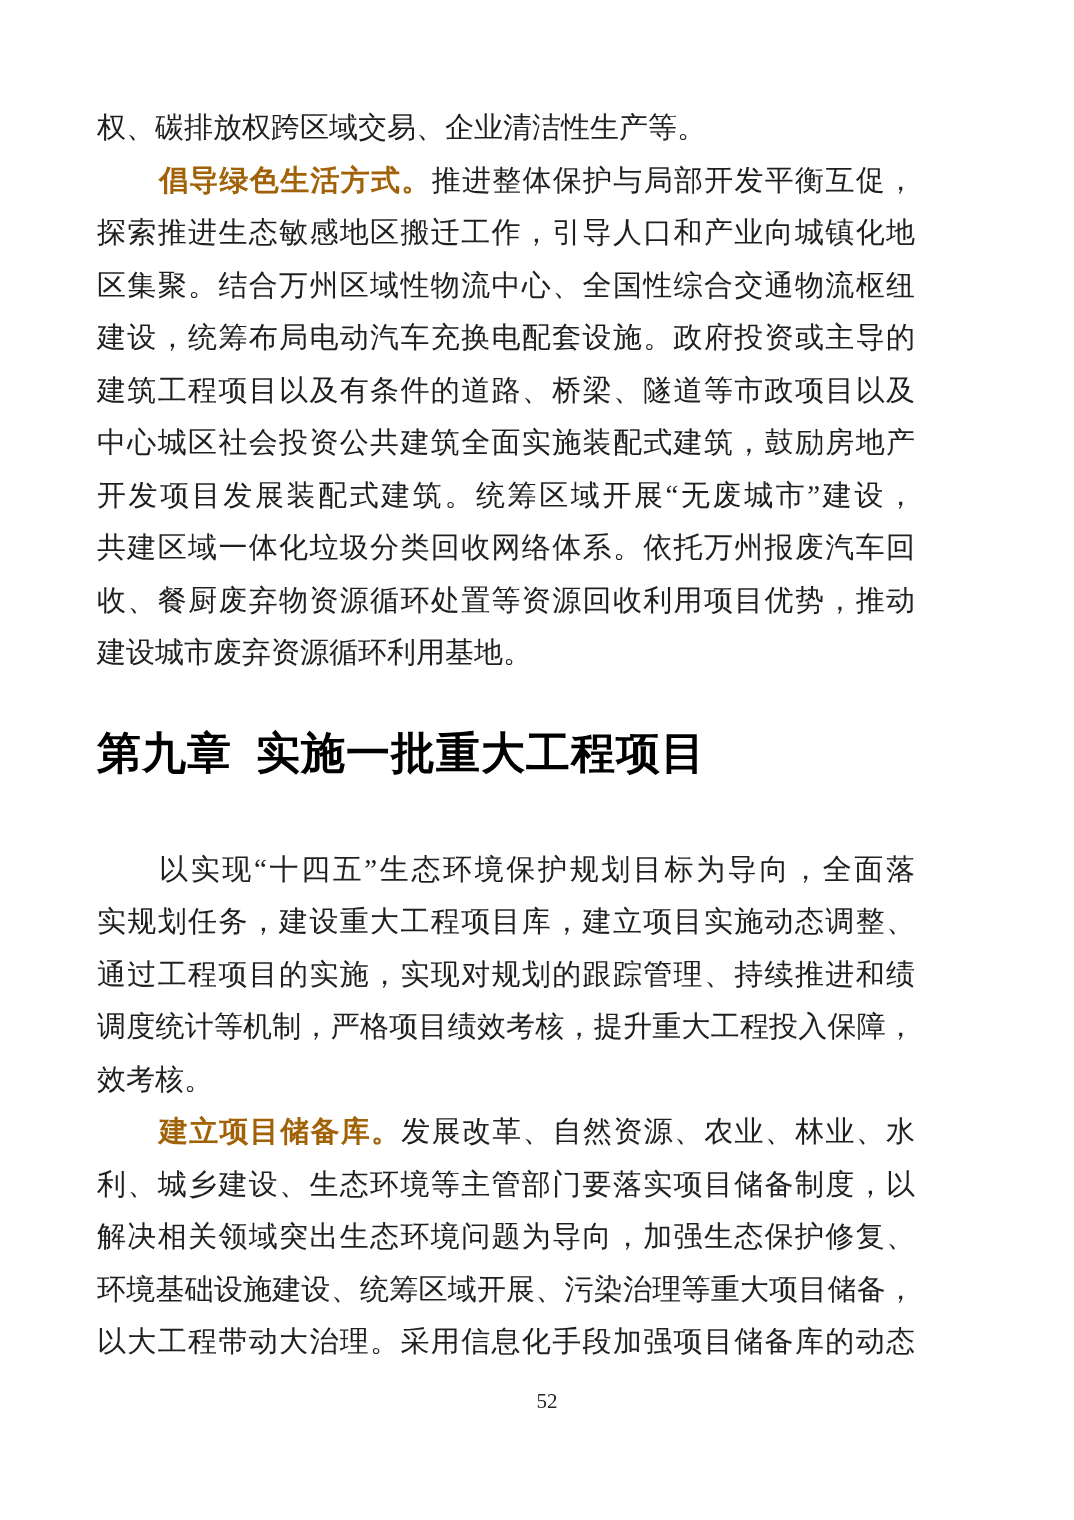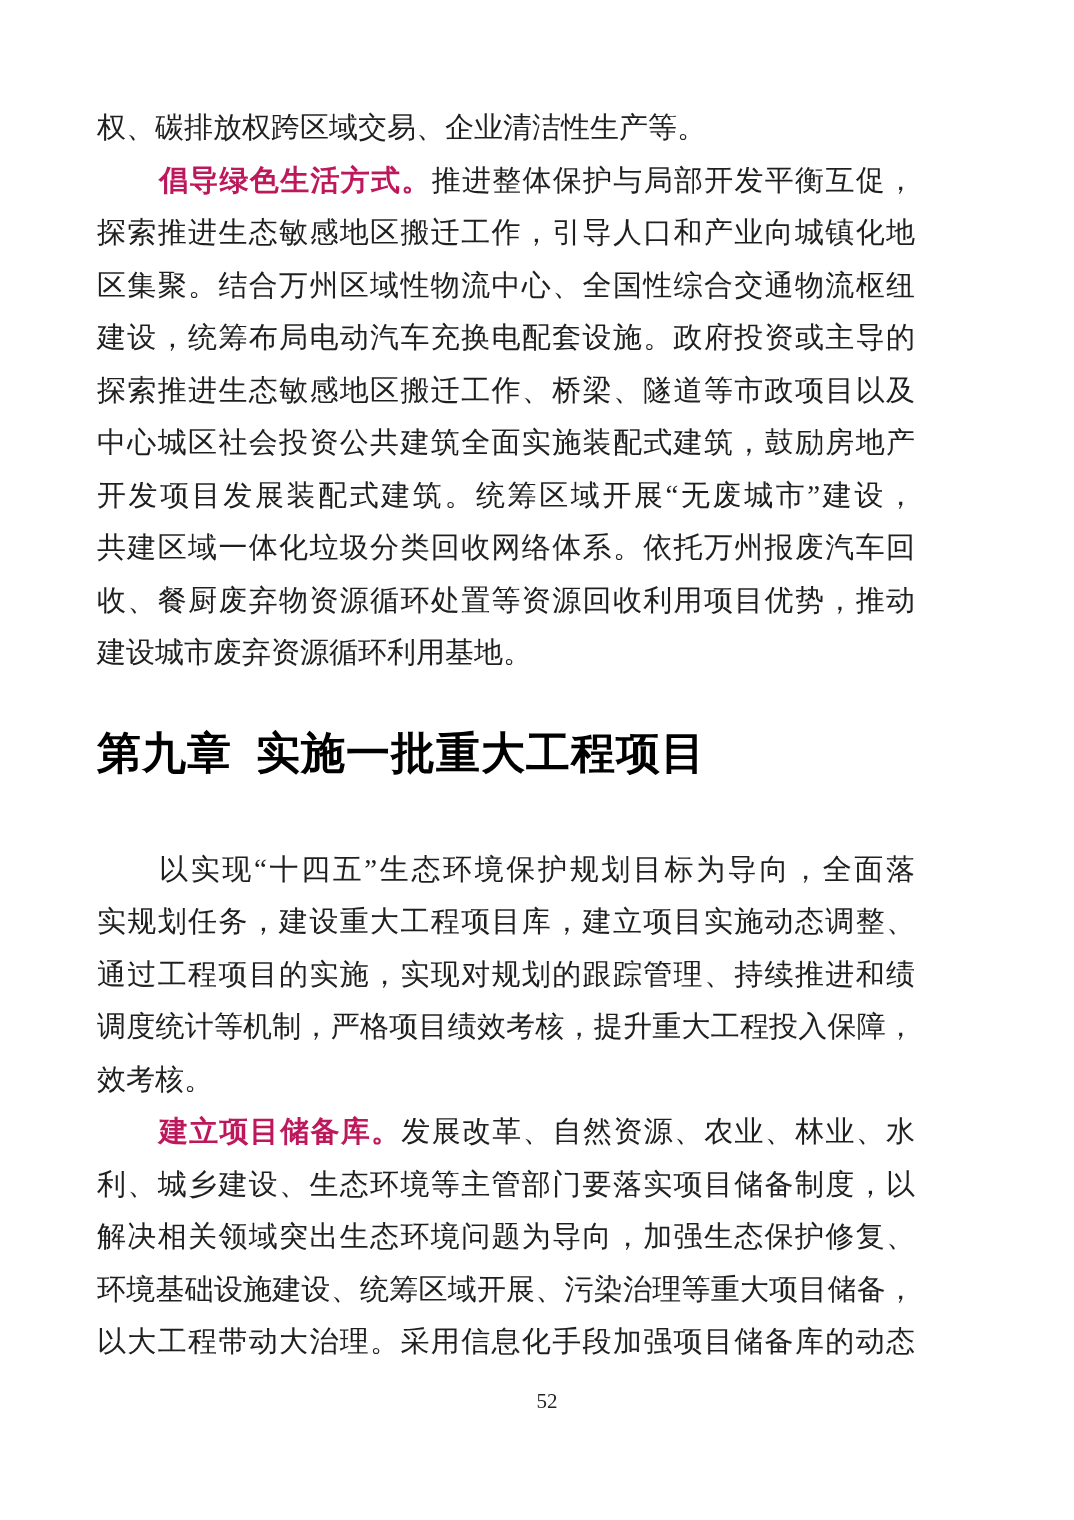--- a/index.html
+++ b/index.html
@@ -26,21 +26,21 @@
   }
   .fill {
     text-align: justify;
     text-align-last: justify;
     text-justify: inter-character;
   }
   .indent { text-indent: 62px; }
   .hei {
     font-family: "Liberation Sans", "DejaVu Sans", sans-serif;
     font-weight: 700;
-    color: #be185d;
+    color: #a16207;
   }
   .chapter {
     font-family: "Liberation Serif", "DejaVu Serif", serif;
     font-weight: 700;
     font-size: 44px;
     line-height: 64px;
     color: #000000;
     text-align: left;
     letter-spacing: 1px;
     word-spacing: 12px;
@@ -63,21 +63,21 @@
 <div class="page">
   <main class="body-block">
 
     <div class="line">权、碳排放权跨区域交易、企业清洁性生产等。</div>
 
     <div class="line fill indent"><span class="hei">倡导绿色生活方式。</span><span>推进整体保护与局部开发平衡互促，</span></div>
 
     <div class="line fill">探索推进生态敏感地区搬迁工作，引导人口和产业向城镇化地</div>
     <div class="line fill">区集聚。结合万州区域性物流中心、全国性综合交通物流枢纽</div>
     <div class="line fill">建设，统筹布局电动汽车充换电配套设施。政府投资或主导的</div>
-    <div class="line fill">探索推进生态敏感地区搬迁工作、桥梁、隧道等市政项目以及</div>
+    <div class="line fill">建筑工程项目以及有条件的道路、桥梁、隧道等市政项目以及</div>
     <div class="line fill">中心城区社会投资公共建筑全面实施装配式建筑，鼓励房地产</div>
     <div class="line fill">开发项目发展装配式建筑。统筹区域开展“无废城市”建设，</div>
     <div class="line fill">共建区域一体化垃圾分类回收网络体系。依托万州报废汽车回</div>
     <div class="line fill">收、餐厨废弃物资源循环处置等资源回收利用项目优势，推动</div>
     <div class="line">建设城市废弃资源循环利用基地。</div>
 
     <h1 class="chapter">第九章 实施一批重大工程项目</h1>
 
     <div class="line fill indent">以实现“十四五”生态环境保护规划目标为导向，全面落</div>
     <div class="line fill">实规划任务，建设重大工程项目库，建立项目实施动态调整、</div>

